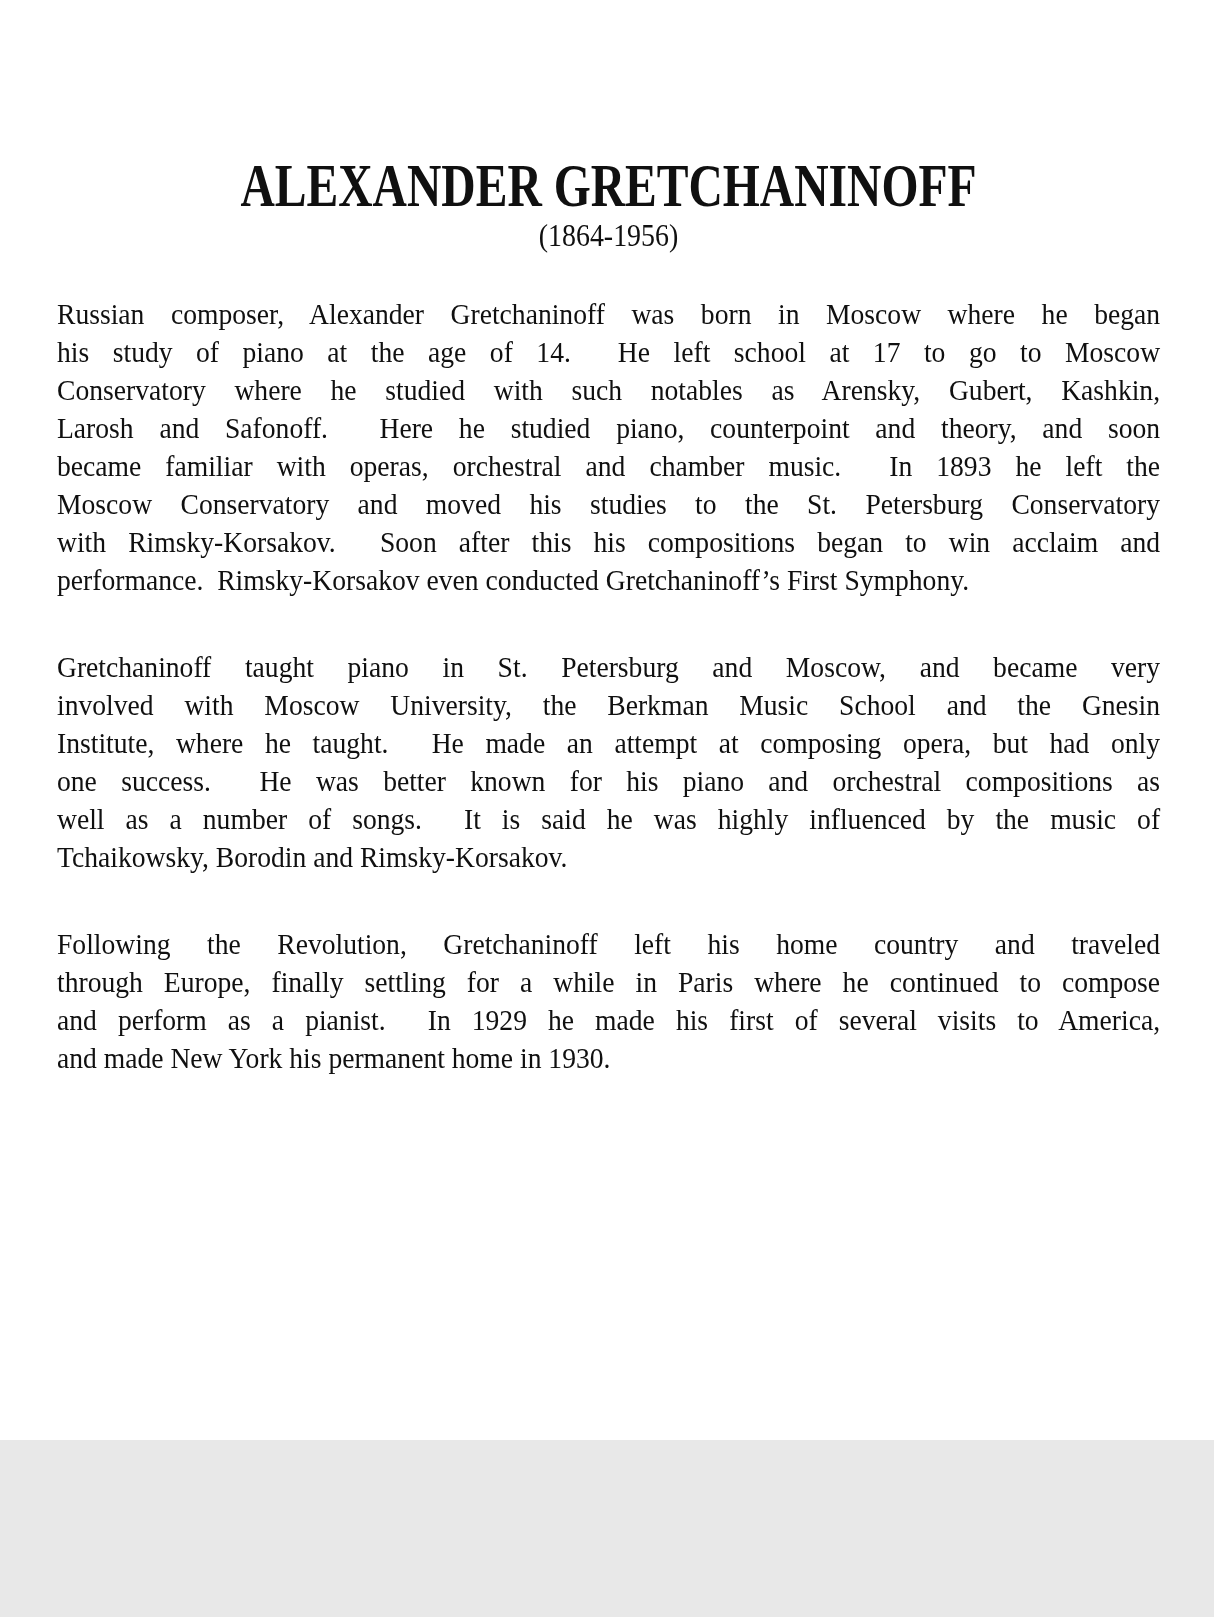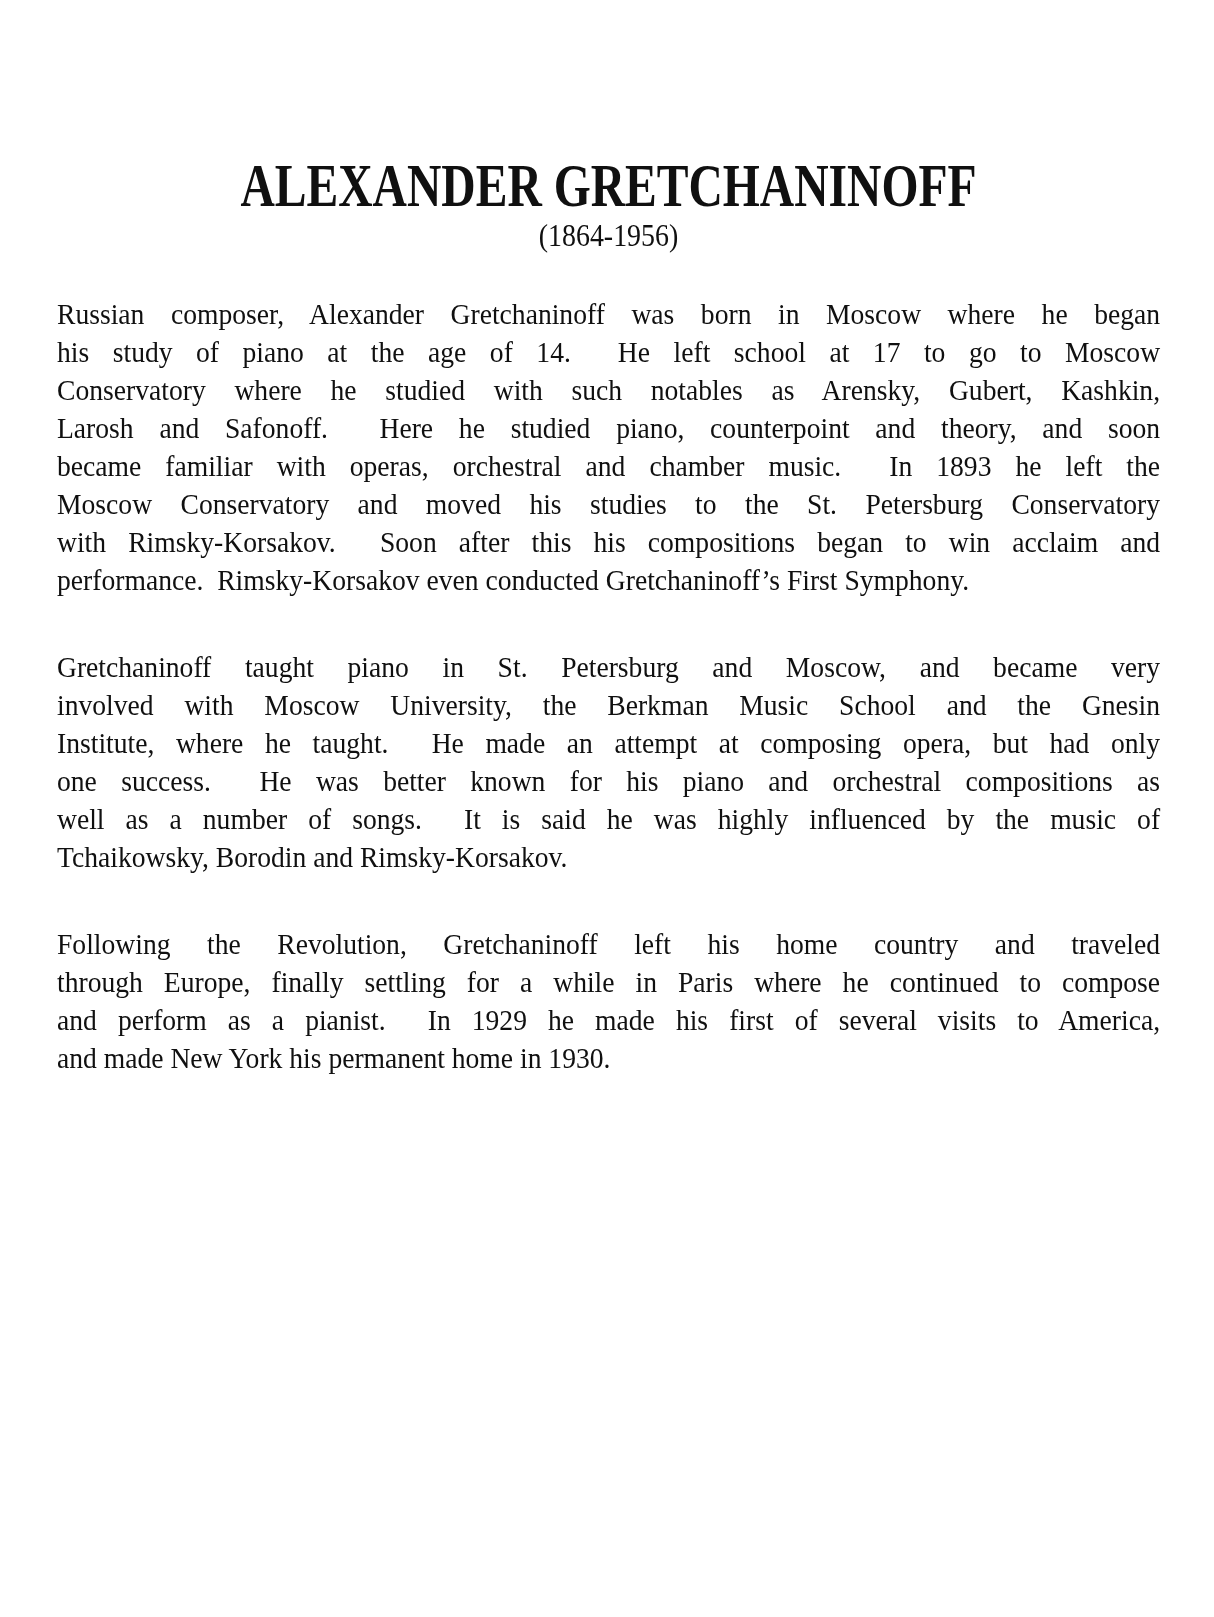--- a/index.html
+++ b/index.html
@@ -3,21 +3,21 @@
 <meta charset="utf-8">
 <style>
   html, body {
     margin: 0;
     padding: 0;
     background: #e8e8e8;
   }
   .page {
     position: relative;
     width: 1214px;
-    height: 1617px;
+    height: 1440px;
     margin: 0 auto;
     background: #ffffff;
     box-sizing: border-box;
     padding: 158px 0 0 57px;
     overflow: hidden;
     font-family: "Liberation Serif", "DejaVu Serif", serif;
     color: #101010;
   }
   .header {
     width: 1103px;

